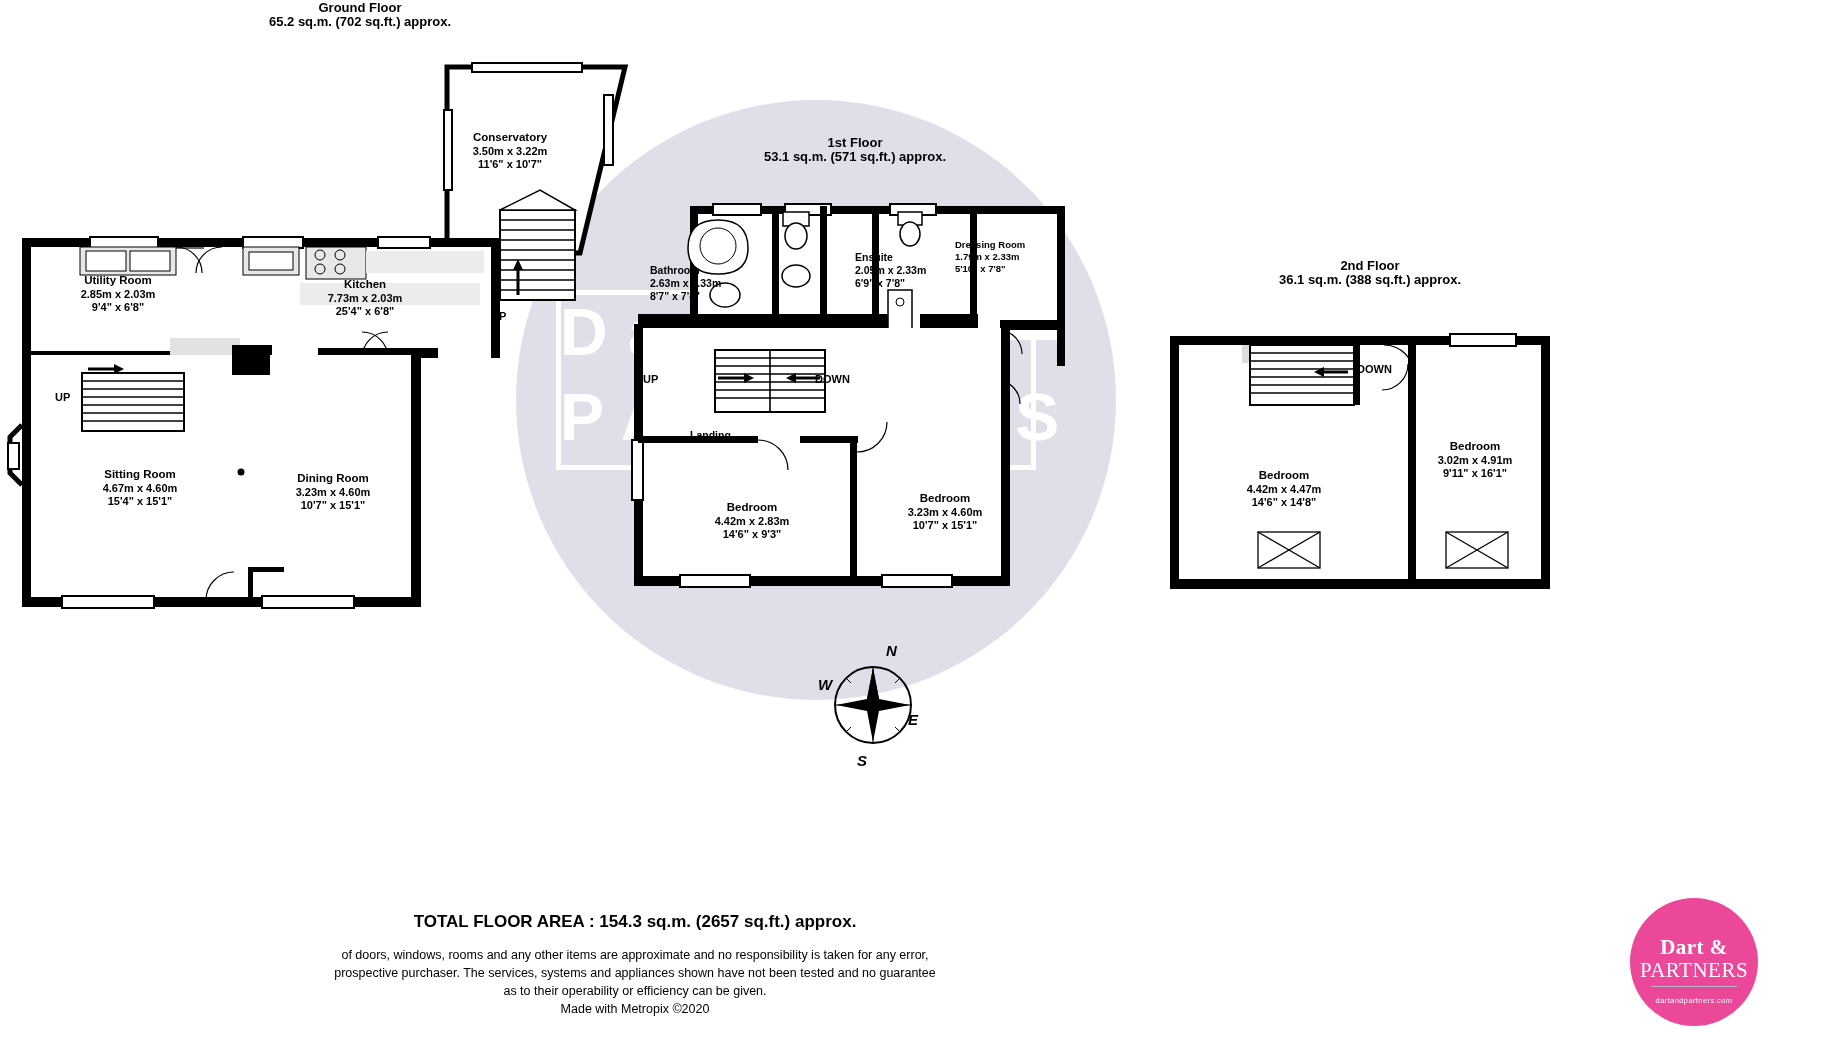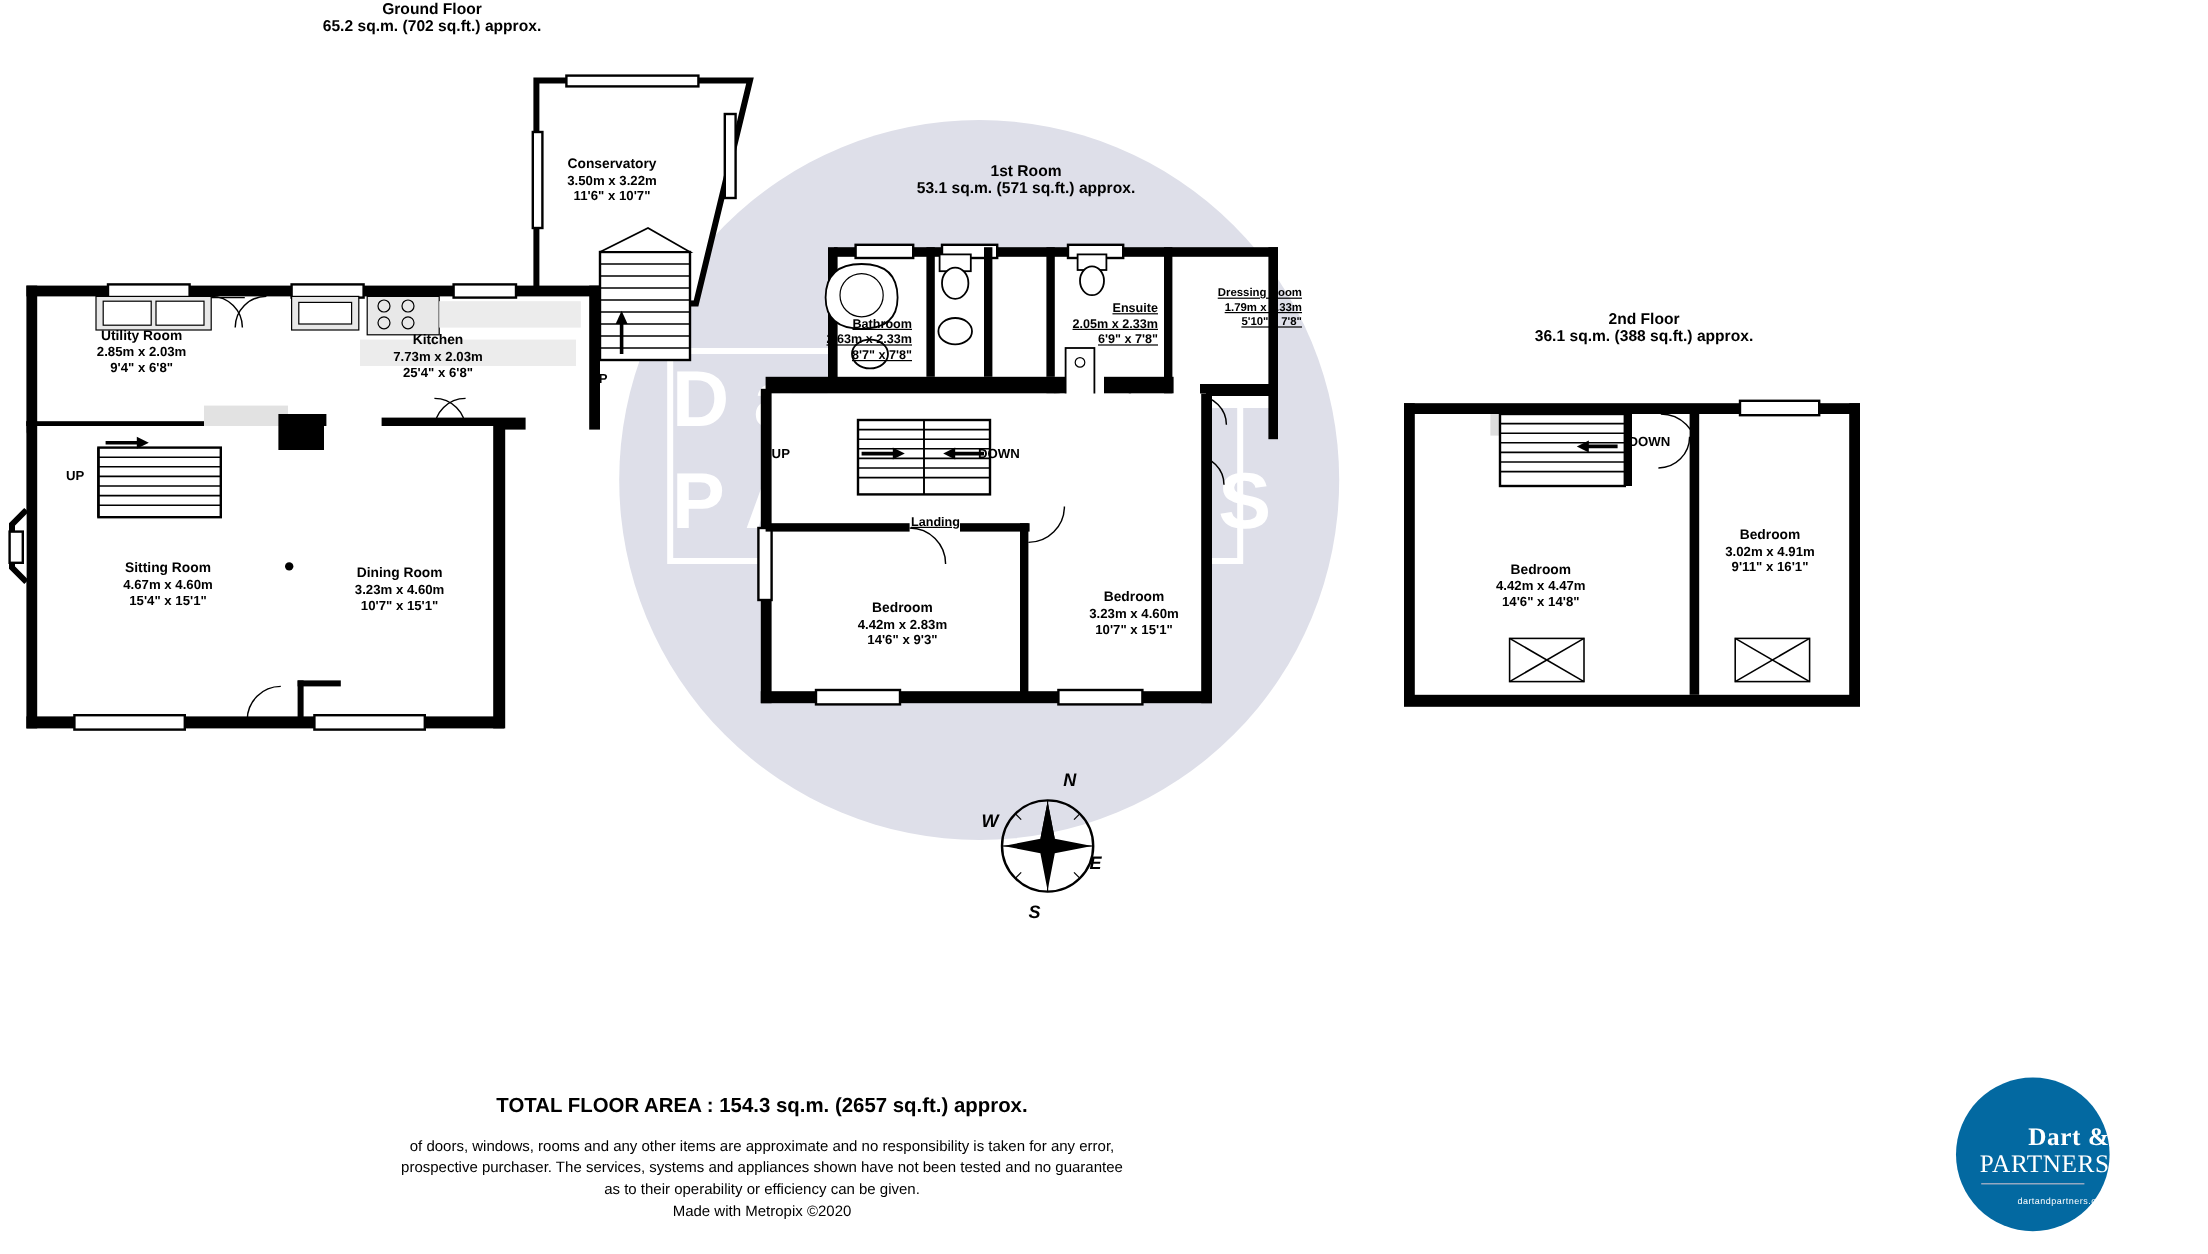--- a/index.html
+++ b/index.html
@@ -35,22 +35,21 @@
     font-weight: bold;
     white-space: nowrap;
     text-align: center;
   }
   .room .nm { font-size: 11.5px; }
   .small {
     font-size: 10.5px;
     line-height: 13px;
     font-weight: bold;
     white-space: nowrap;
-    text-align: right;
-    text-decoration: underline;
+    text-align: left;
   }
   .lbl-updown {
     font-size: 11px;
     font-weight: bold;
   }
   .circlebg {
     position: absolute;
     border-radius: 50%;
     background: #dedfe9;
   }
@@ -77,23 +76,23 @@
     font-size: 12.5px;
     line-height: 18px;
     text-align: center;
     color: #000;
   }
   .logo {
     position: absolute;
     width: 128px;
     height: 128px;
     border-radius: 50%;
-    background: #0369a1;
+    background: #ec4899;
     color: #ffffff;
-    text-align: right;
+    text-align: center;
     box-sizing: border-box;
   }
   .logo .l1 {
     font-family: "Liberation Serif", serif;
     font-size: 21px;
     font-weight: bold;
     line-height: 23px;
     margin-top: 38px;
     letter-spacing: 0.5px;
   }
@@ -257,21 +256,21 @@
 
   <div class="abs room" style="left:243px; top:472px; width:180px;">
     <div class="nm">Dining Room</div>
     <div>3.23m  x 4.60m</div>
     <div>10'7"  x 15'1"</div>
   </div>
 
   <div class="abs lbl-updown" style="left:55px; top:391px;">UP</div>
   <div class="abs lbl-updown" style="left:491px; top:310px;">UP</div>
 
-  <div class="abs ctr ttl" style="left:645px; top:135px; width:420px;">1st Room</div>
+  <div class="abs ctr ttl" style="left:645px; top:135px; width:420px;">1st Floor</div>
   <div class="abs ctr ttl" style="left:645px; top:149px; width:420px;">53.1 sq.m. (571 sq.ft.) approx.</div>
 
   <svg class="abs" style="left:620px; top:190px;" width="460" height="420">
 
     <path d="M75,20 L445,20 L445,150 L75,150 Z" fill="#ffffff" stroke="none"></path>
     <rect x="75" y="16" width="370" height="8" fill="#000"></rect>
 
     <rect x="93" y="14" width="48" height="11" fill="#ffffff" stroke="#000" stroke-width="2"></rect>
     <rect x="165" y="14" width="46" height="11" fill="#ffffff" stroke="#000" stroke-width="2"></rect>
     <rect x="270" y="14" width="46" height="11" fill="#ffffff" stroke="#000" stroke-width="2"></rect>

